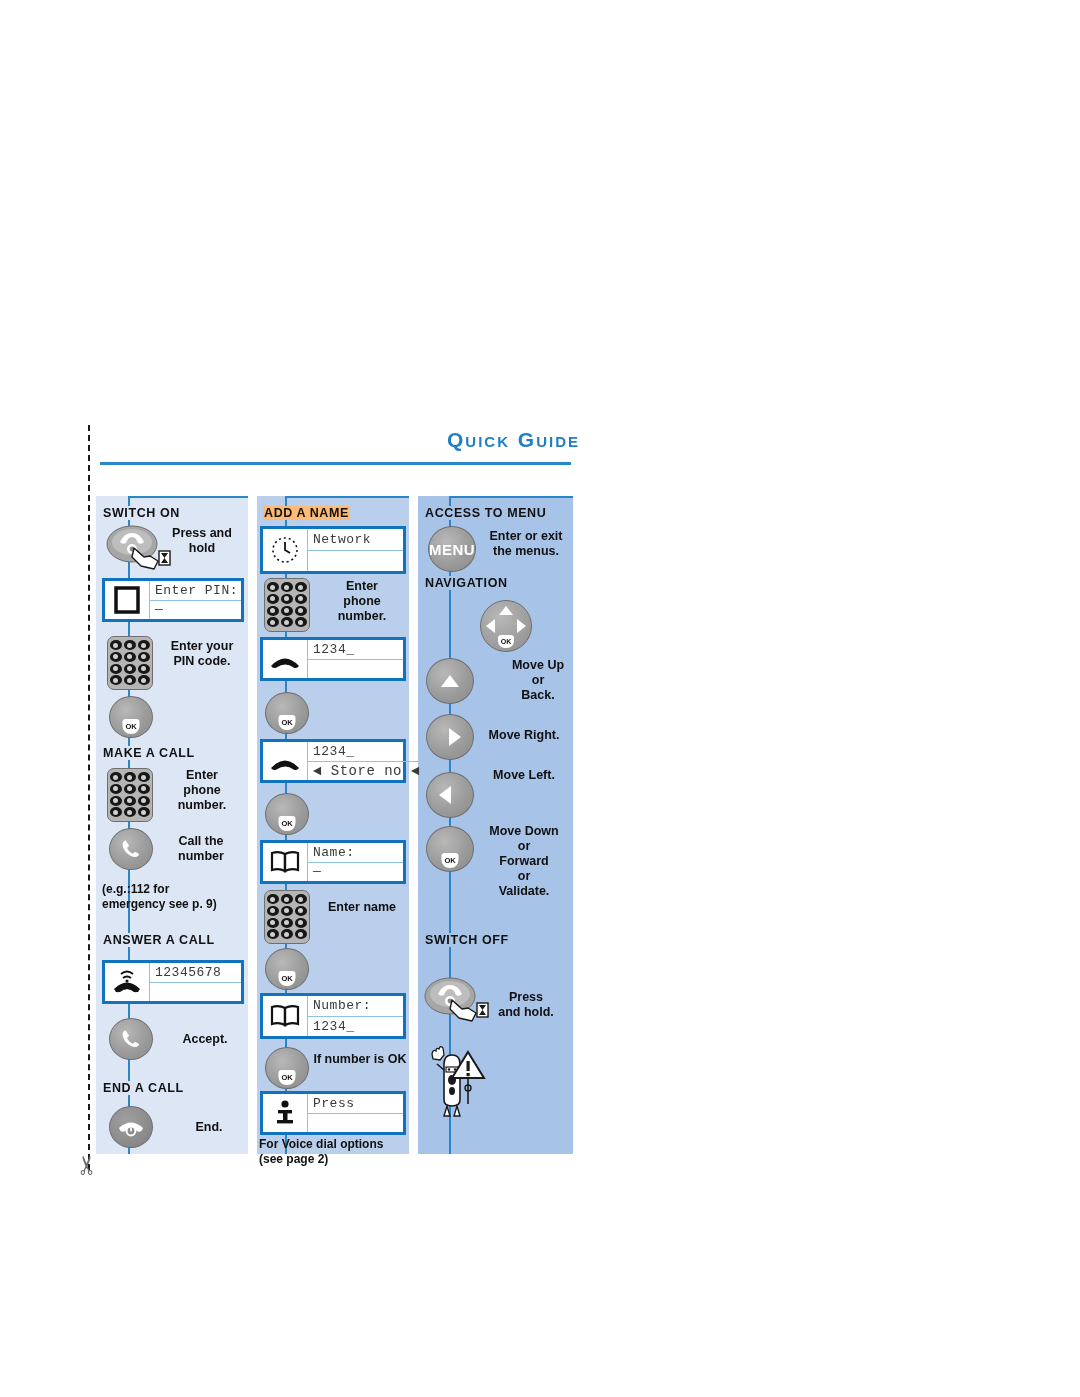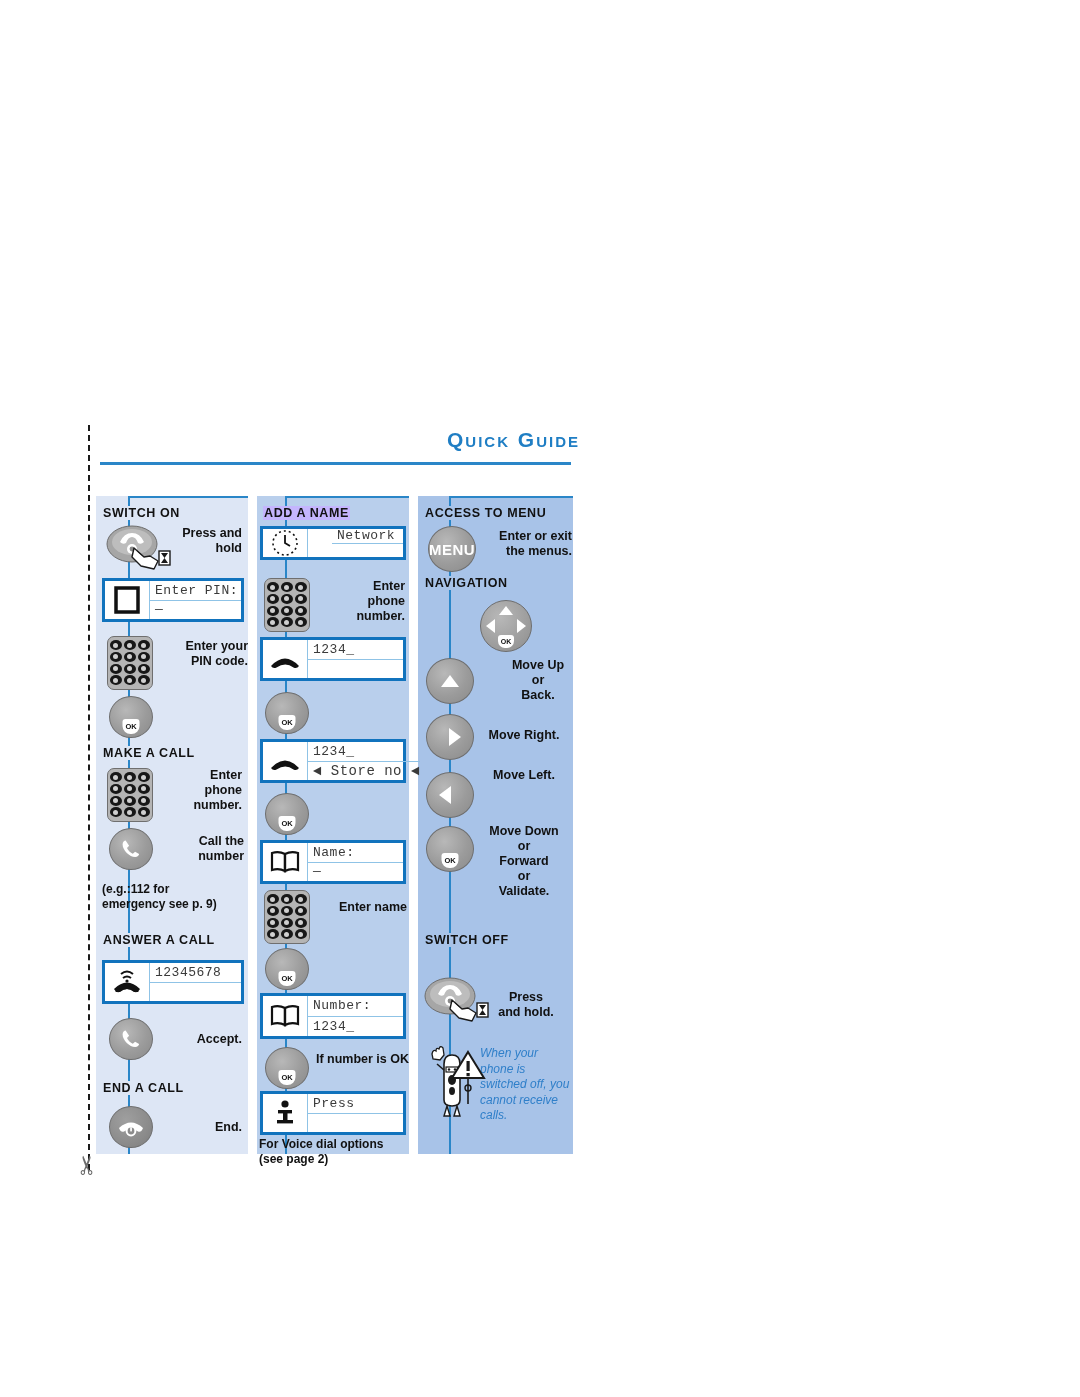--- a/index.html
+++ b/index.html
@@ -54,30 +54,30 @@
   #col-add-a-name .topbar{left:28px;right:0;}
   #col-access-menu .topbar{left:31px;right:0;}
 
   
   .sec-head{
     position:absolute;font-size:12.5px;font-weight:bold;color:#111;
     letter-spacing:.6px;white-space:nowrap;z-index:5;
     background:inherit;padding:0 1px;
   }
   #col-switch-on .sec-head{background:#dde6f5;}
-  #col-add-a-name .sec-head{background:#c4b5fd;}
+  #col-add-a-name .sec-head{background:#fdba74;}
   #col-access-menu .sec-head{background:#a8c3e8;}
 
   
   .cap{
     position:absolute;font-size:12.5px;font-weight:bold;color:#111;
     line-height:15px;white-space:pre-line;
   }
   .cap.center{text-align:center;}
-  .cap.left{text-align:right;}
+  .cap.left{text-align:center;}
   .note{
     position:absolute;font-size:12px;font-weight:bold;color:#111;
     line-height:15px;white-space:pre-line;
   }
   .tipnote{
     position:absolute;font-size:12px;color:#2f7fc9;font-style:italic;
     line-height:15.5px;white-space:pre-line;
   }
 
   
@@ -307,21 +307,21 @@
   </div>
   <div class="cap left" style="left:80px;top:624px;width:66px;">End.</div>
 </div>
 
 <div class="col" id="col-add-a-name">
   <div class="spine"></div>
   <div class="topbar"></div>
 
   <div class="sec-head" style="left:6px;top:10px;">ADD A NAME</div>
 
-  <div class="disp" style="left:3px;top:30px;width:146px;height:34px;gap:24px;">
+  <div class="disp" style="left:3px;top:30px;width:146px;height:48px;">
     <div class="icon-cell">
       <svg width="32" height="32" viewBox="0 0 32 32">
         <circle cx="16" cy="16" r="12" fill="none" stroke="#111" stroke-width="1.6" stroke-dasharray="2 3"></circle>
         <path d="M16 8 L16 16 L21 19" stroke="#111" stroke-width="1.8" fill="none"></path>
       </svg>
     </div>
     <div class="txt-cell">
       <div class="line l1">Network</div>
       <div class="line"></div>
     </div>
@@ -534,18 +534,13 @@
       <path d="M33 62 l3 10 l-6 0z" fill="#fff" stroke="#1a1a1a" stroke-width="1.4"></path>
 
       <path d="M44 26 l0 34" stroke="#1a1a1a" stroke-width="1.6"></path>
       <circle cx="44" cy="44" r="3" fill="none" stroke="#1a1a1a" stroke-width="1.4"></circle>
 
       <path d="M44 8 l16 26 l-32 0z" fill="#fff" stroke="#1a1a1a" stroke-width="2"></path>
       <rect x="42.5" y="17" width="3.2" height="10" fill="#1a1a1a"></rect>
       <rect x="42.5" y="29" width="3.2" height="3.2" fill="#1a1a1a"></rect>
     </svg>
   </div>
-  <div class="tipnote" style="left:62px;top:550px;width:92px;">When your
-phone is
-switched off, you
-cannot receive
-calls.</div>
 </div>
 
 </body></html>

